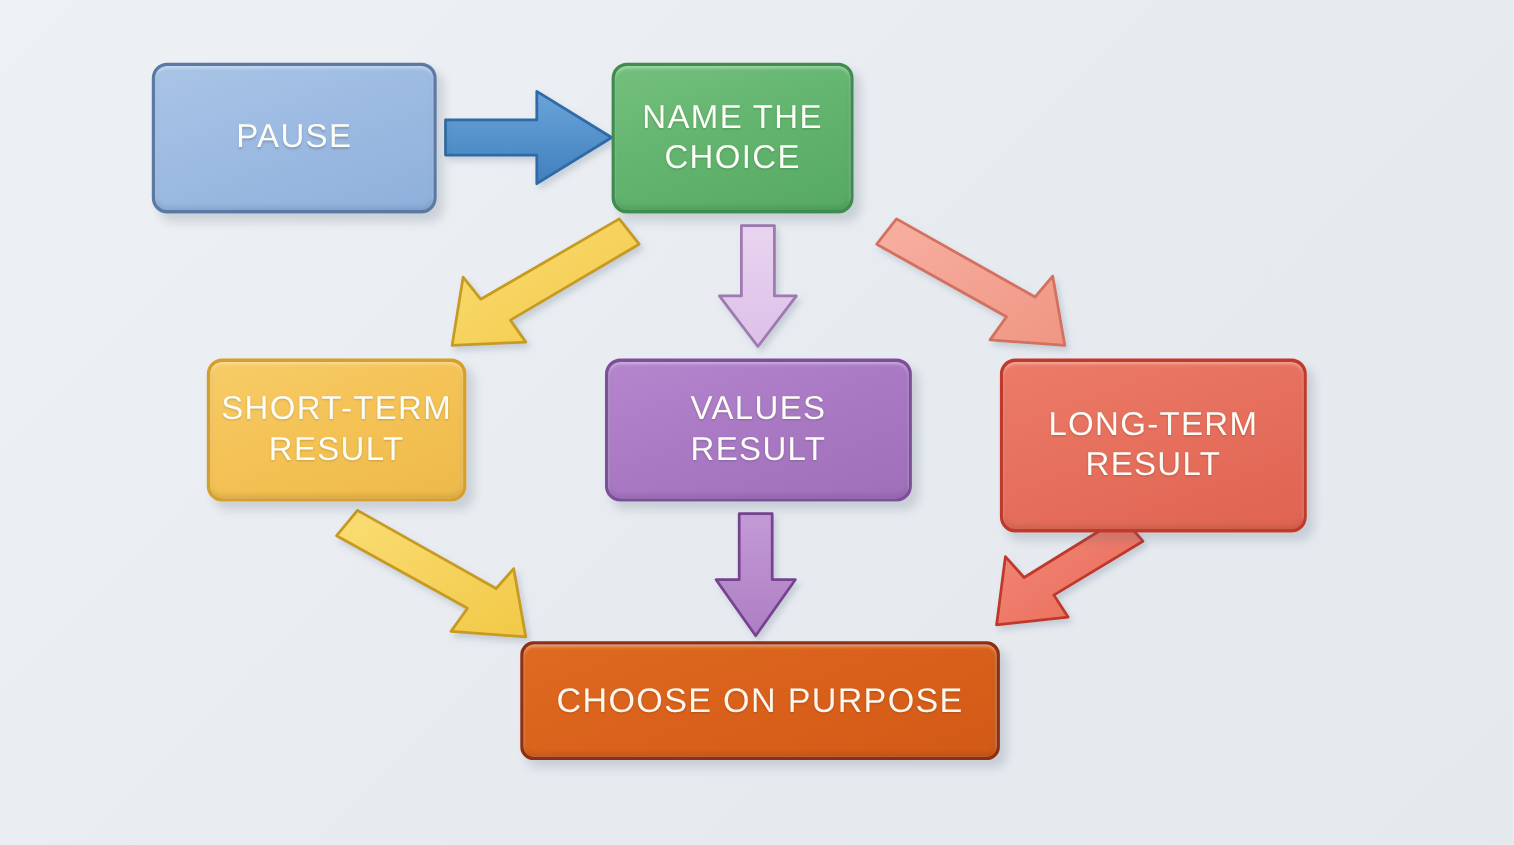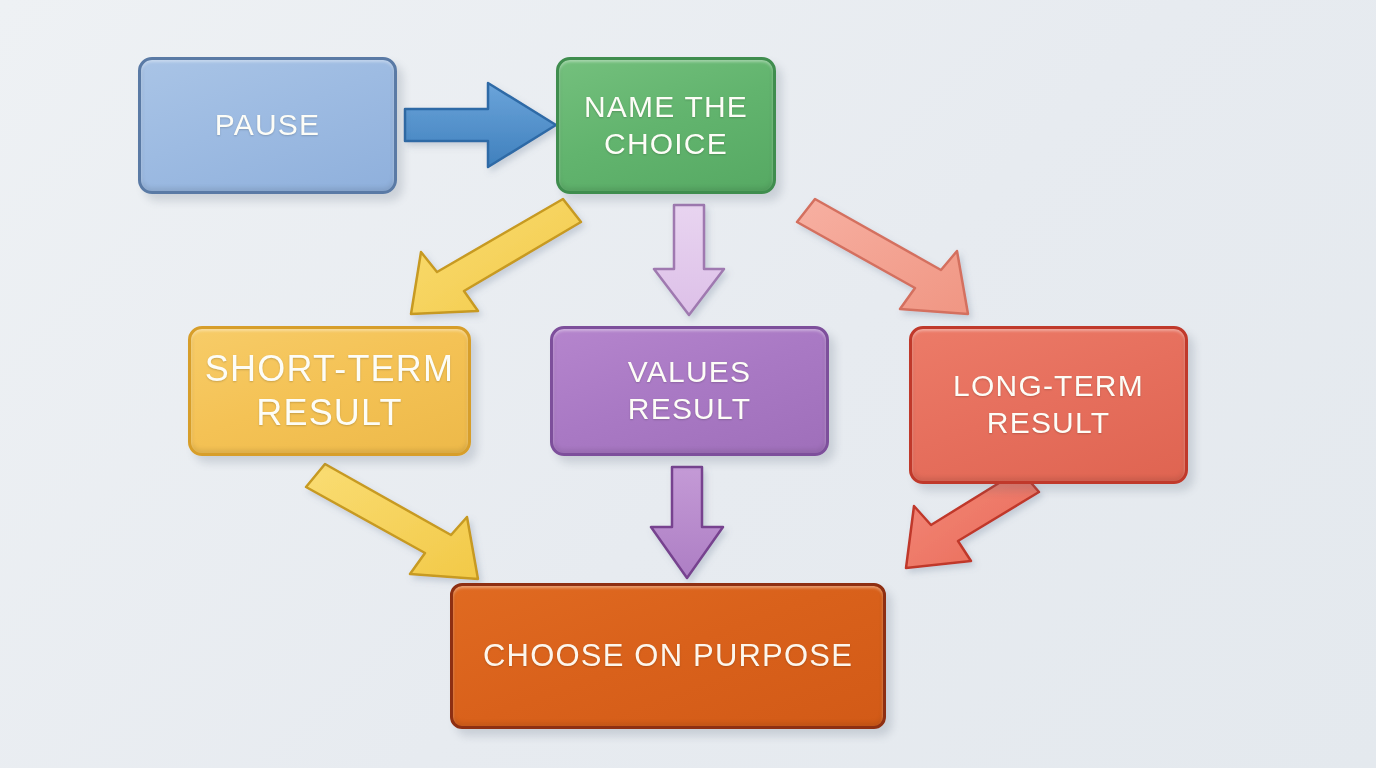--- a/index.html
+++ b/index.html
@@ -49,39 +49,39 @@
     background: linear-gradient(160deg, #a9c4e6 0%, #9dbbe2 45%, #8fb0dc 100%);
     border-color: #5a7aa5;
   }
   #node-name-the-choice {
     left: 556px; top: 57px; width: 220px; height: 137px;
     font-size: 30px;
     background: linear-gradient(160deg, #74c07d 0%, #62b46e 48%, #56a963 100%);
     border-color: #3f8d4e;
   }
   #node-short-term-result {
-    left: 188px; top: 326px; width: 283px; height: 130px;
-    font-size: 36px;
+    left: 188px; top: 326px; width: 236px; height: 130px;
+    font-size: 30px;
     background: linear-gradient(160deg, #f7cc68 0%, #f4c255 48%, #edb949 100%);
     border-color: #d79e2a;
   }
   #node-values-check {
     left: 550px; top: 326px; width: 279px; height: 130px;
     font-size: 30px;
     background: linear-gradient(160deg, #b585cd 0%, #a979c4 48%, #9f6fba 100%);
     border-color: #7d4f9b;
   }
   #node-long-term-result {
     left: 909px; top: 326px; width: 279px; height: 158px;
     font-size: 30px;
     background: linear-gradient(160deg, #ec7b68 0%, #e66f5d 48%, #df6451 100%);
     border-color: #c0392b;
   }
   #node-choose-on-purpose {
-    left: 450px; top: 583px; width: 436px; height: 146px;
+    left: 473px; top: 583px; width: 436px; height: 108px;
     font-size: 31px;
     background: linear-gradient(160deg, #e06a21 0%, #d9611b 48%, #d25a17 100%);
     border-color: #8e2f12;
     border-radius: 12px;
     color: #fdf6ec;
   }
 </style>
 </head>
 <body>
 

